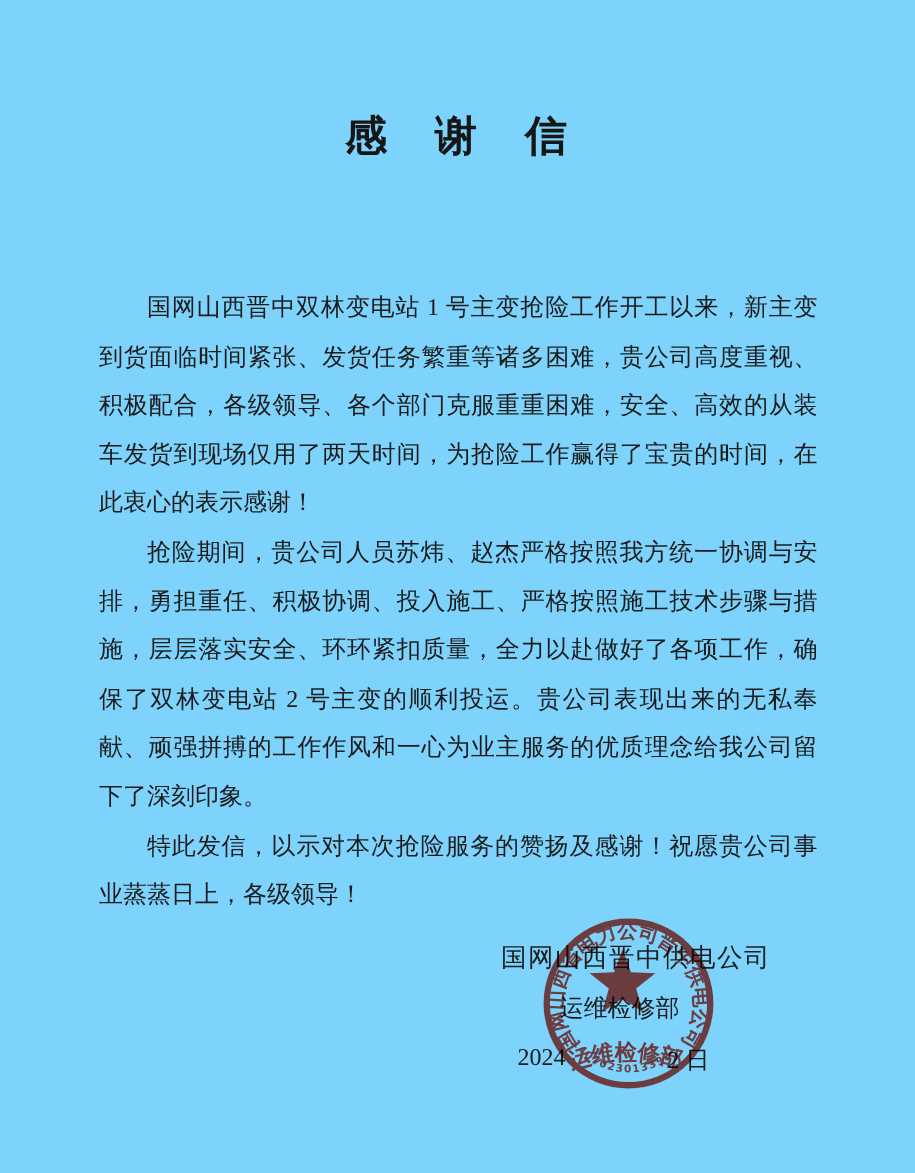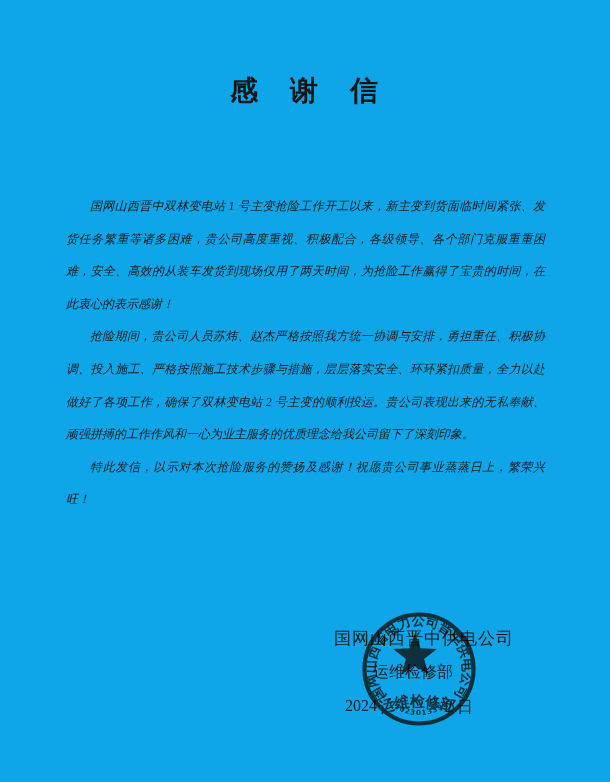--- a/index.html
+++ b/index.html
@@ -5,21 +5,21 @@
   html, body {
     margin: 0;
     padding: 0;
     background: #e8e8e8;
   }
   .page {
     position: relative;
     width: 610px;
     height: 782px;
     margin: 0 auto;
-    background: #0ea5e9;
+    background: #7dd3fc;
     font-family: "Liberation Serif", "DejaVu Serif", serif;
     color: #1b1b1b;
     overflow: hidden;
   }
   .doc-title {
     position: absolute;
     top: 72px;
     left: 0;
     width: 610px;
     text-align: center;
@@ -32,24 +32,23 @@
     position: absolute;
     top: 158px;
     left: 66px;
     font-size: 16px;
   }
   .body-text {
     position: absolute;
     top: 190px;
     left: 66px;
     width: 479px;
-    font-size: 12px;
+    font-size: 16px;
     line-height: 32.6px;
     text-align: justify;
-    font-style: italic;
   }
   .body-text p {
     margin: 0;
     text-indent: 2em;
   }
   .sig-company {
     position: absolute;
     top: 627px;
     left: 334px;
     font-size: 17px;
@@ -87,21 +86,21 @@
 <body>
 
 <div class="page">
 
   <div class="doc-title">感　谢　信</div>
 
 
   <div class="body-text">
     <p>国网山西晋中双林变电站 1 号主变抢险工作开工以来，新主变到货面临时间紧张、发货任务繁重等诸多困难，贵公司高度重视、积极配合，各级领导、各个部门克服重重困难，安全、高效的从装车发货到现场仅用了两天时间，为抢险工作赢得了宝贵的时间，在此衷心的表示感谢！</p>
     <p>抢险期间，贵公司人员苏炜、赵杰严格按照我方统一协调与安排，勇担重任、积极协调、投入施工、严格按照施工技术步骤与措施，层层落实安全、环环紧扣质量，全力以赴做好了各项工作，确保了双林变电站 2 号主变的顺利投运。贵公司表现出来的无私奉献、顽强拼搏的工作作风和一心为业主服务的优质理念给我公司留下了深刻印象。</p>
-    <p>特此发信，以示对本次抢险服务的赞扬及感谢！祝愿贵公司事业蒸蒸日上，繁荣兴旺！</p>
+    <p>特此发信，以示对本次抢险服务的赞扬及感谢！祝愿贵公司事业蒸蒸日上，各级领导！</p>
   </div>
 
   <div class="sig-company">国网山西晋中供电公司</div>
 
   <div class="sig-department">运维检修部</div>
 
   <div class="sig-date">
     <span>2024</span>
     <span class="date-gap"></span>
     <span>2 日</span>

